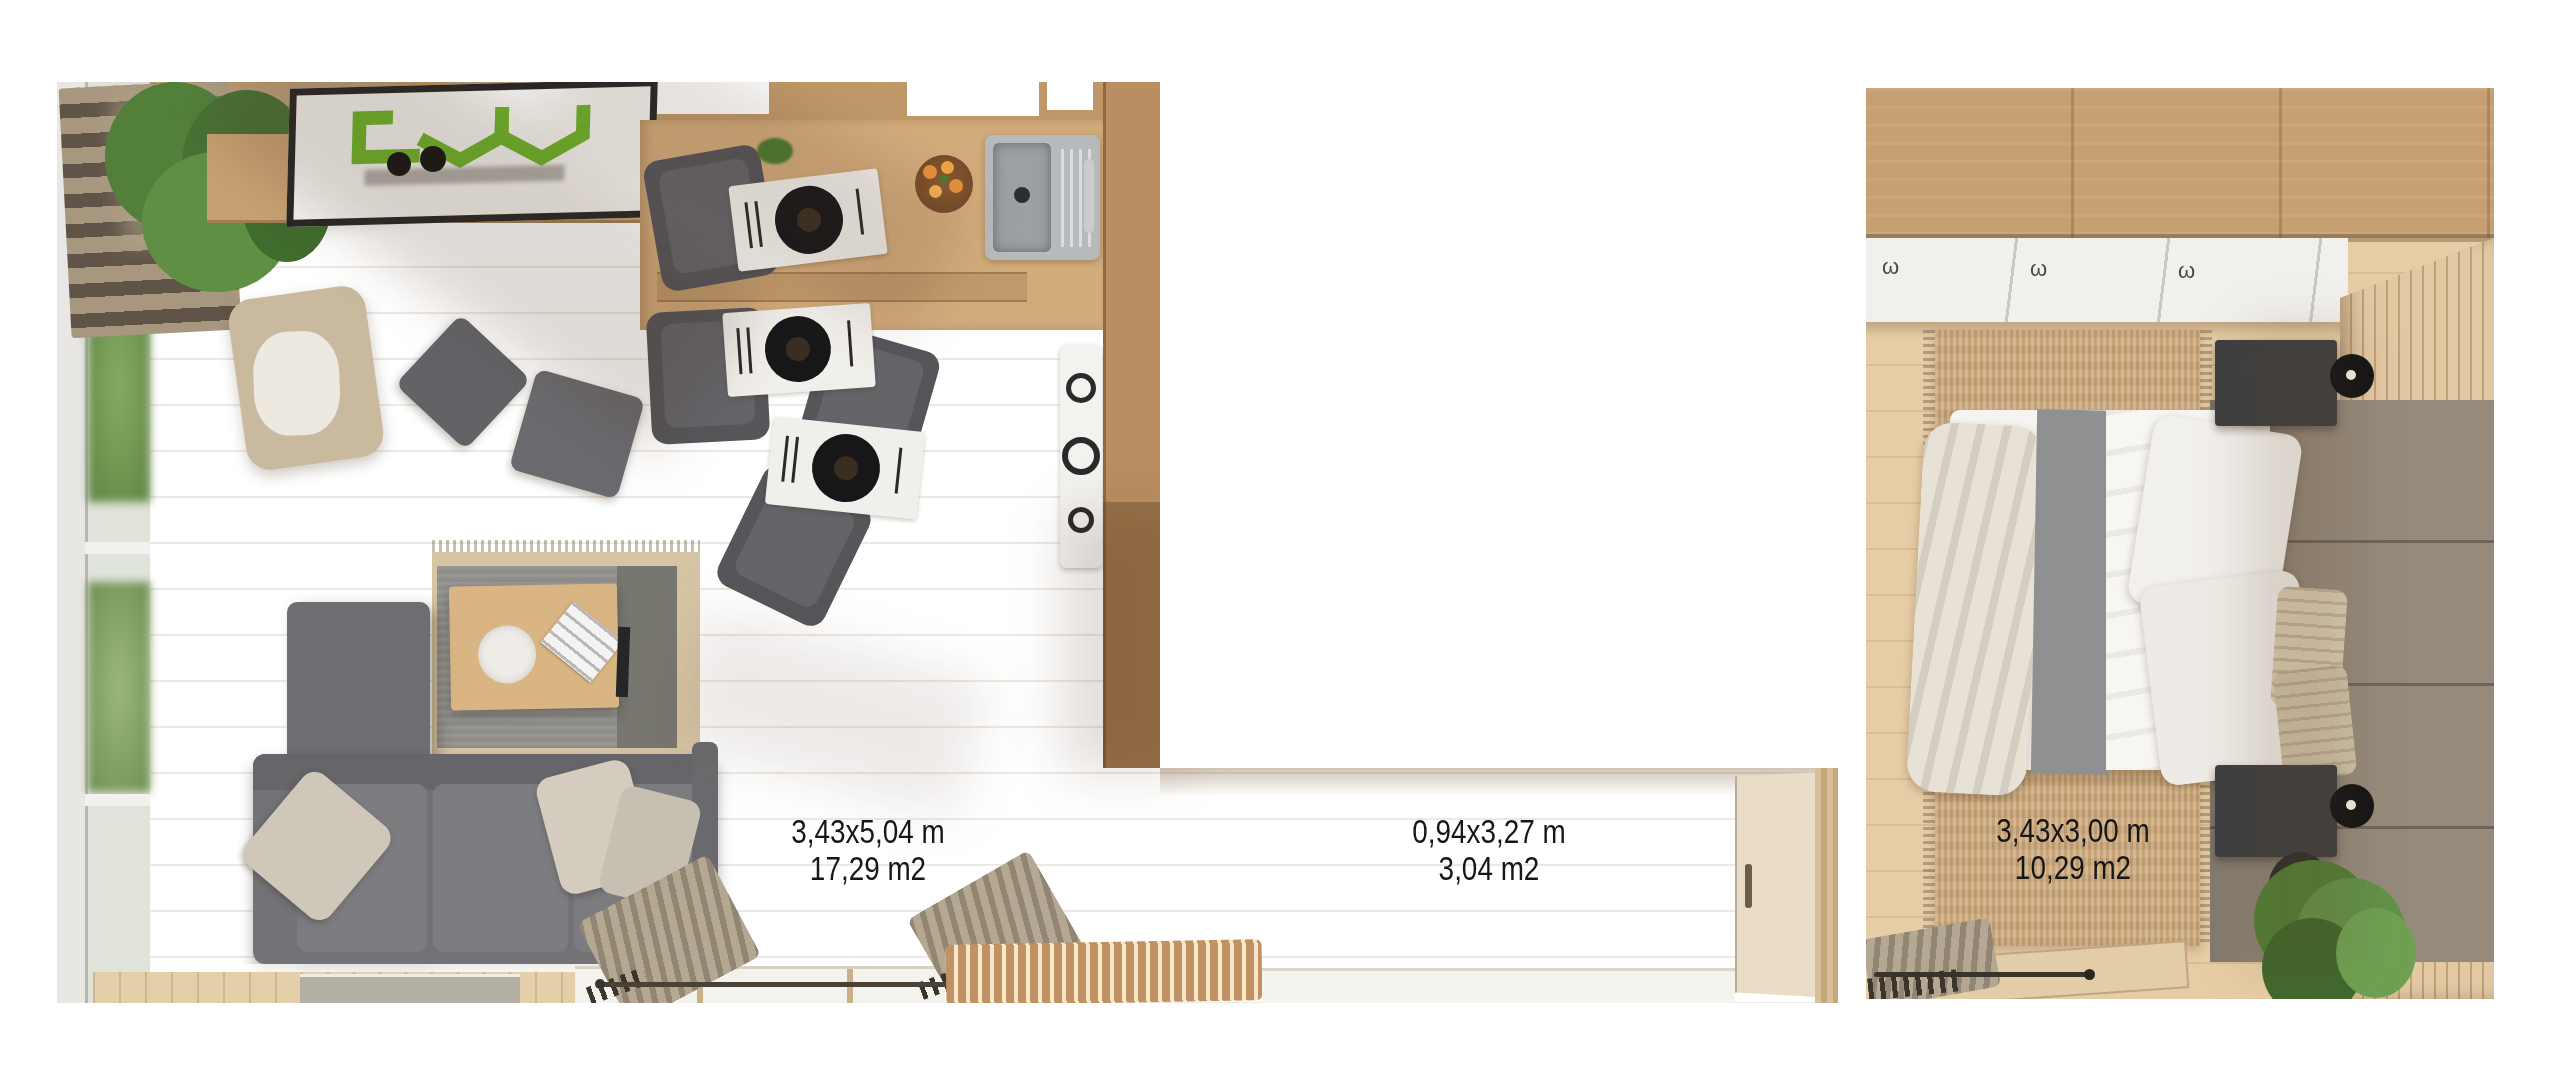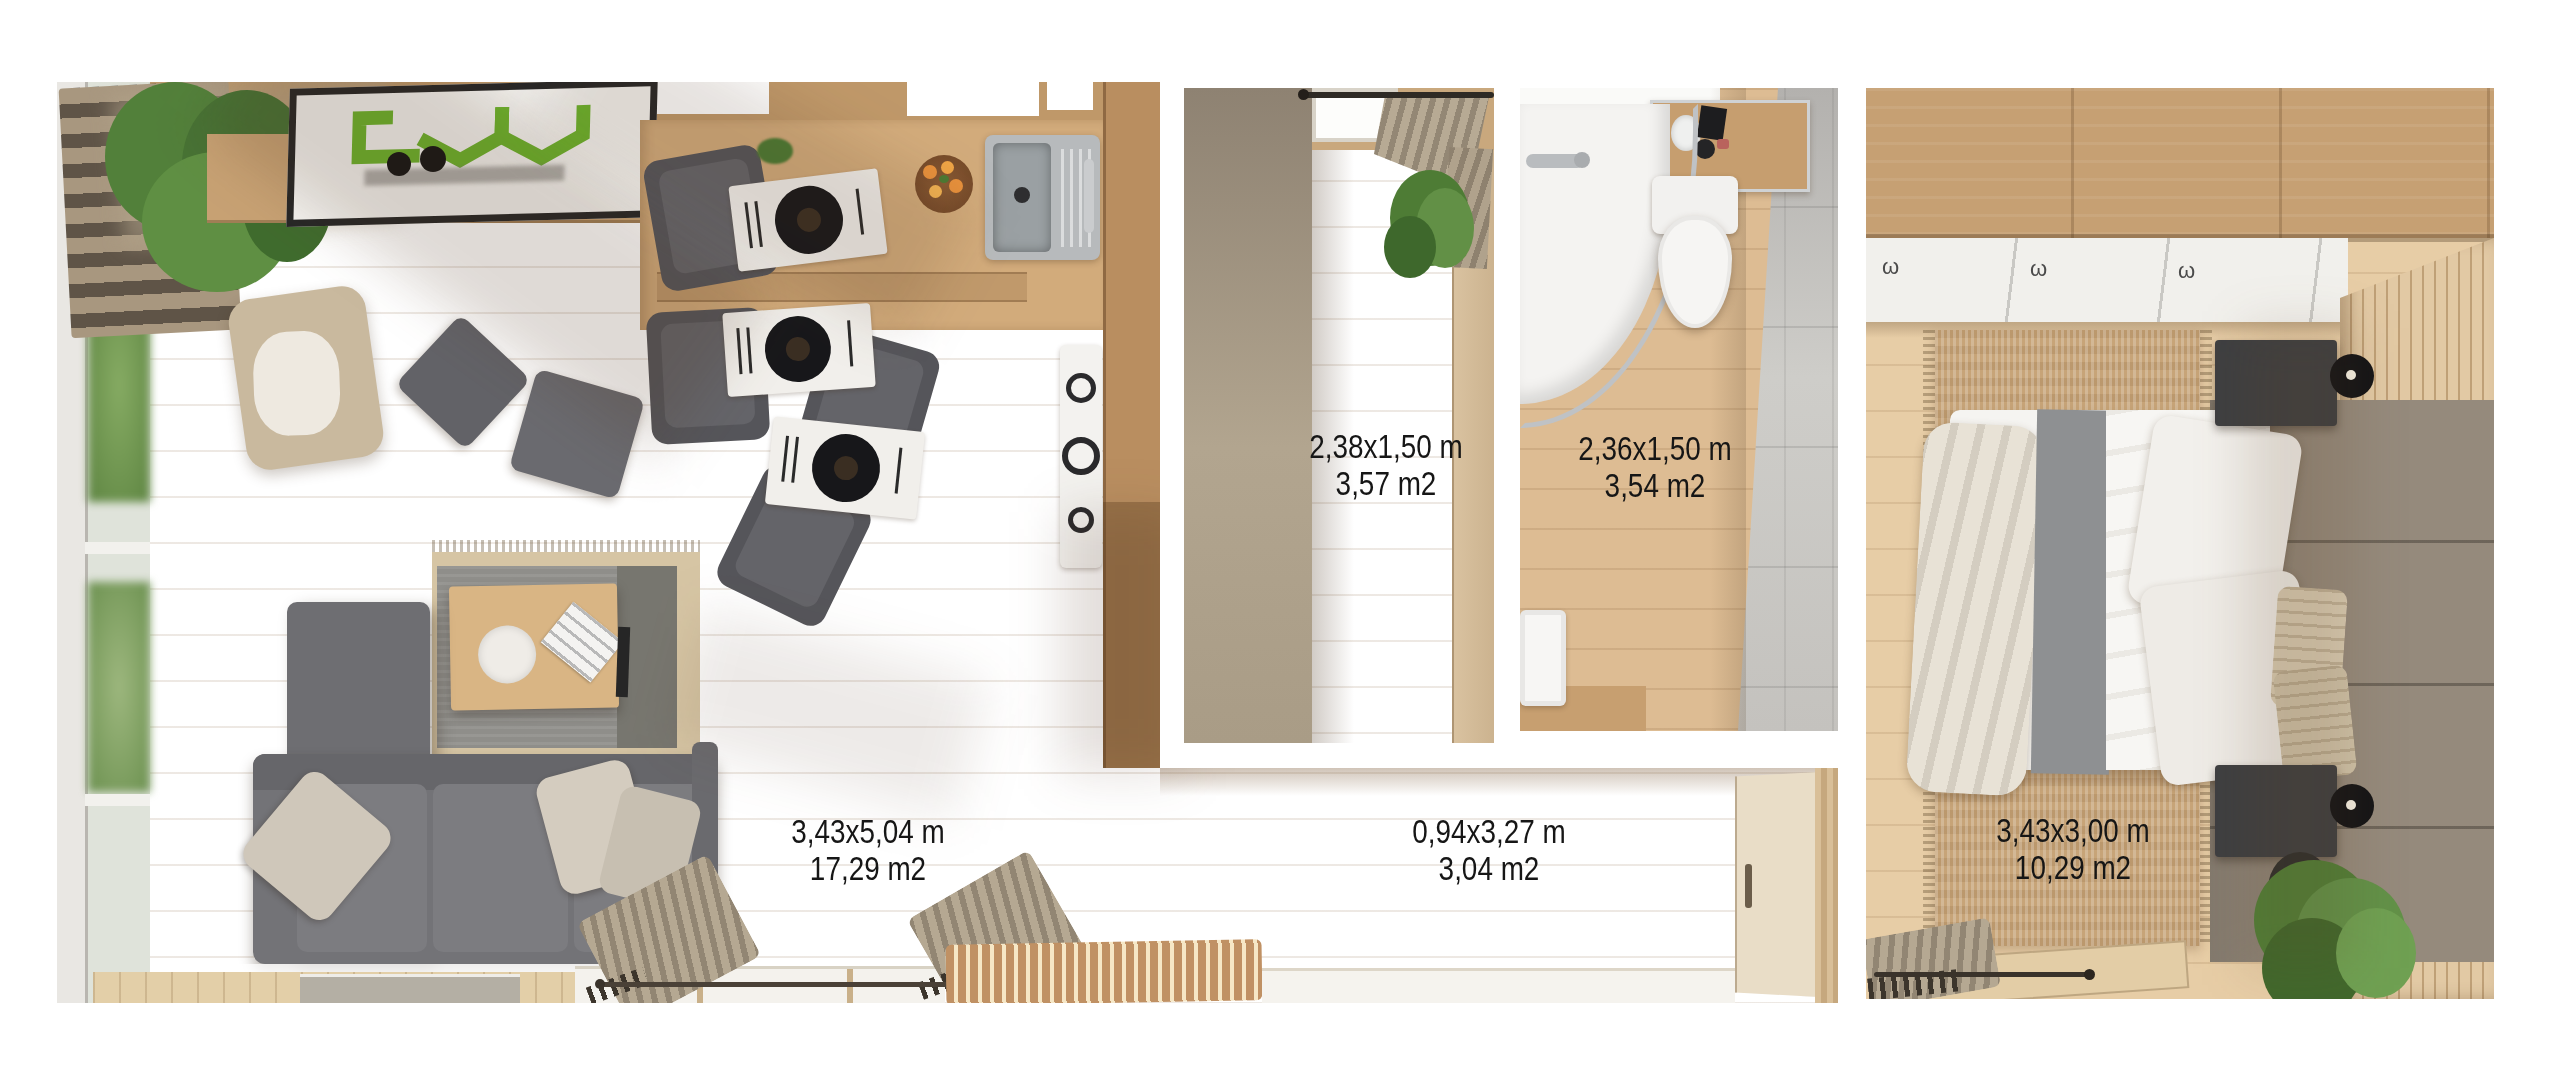--- a/index.html
+++ b/index.html
@@ -191,62 +191,21 @@
     <div class="lbl" style="left:811px;top:768px;">
       <div>3,43x5,04 m</div>
       <div>17,29 m2</div>
     </div>
     <div class="lbl" style="left:1432px;top:768px;">
       <div>0,94x3,27 m</div>
       <div>3,04 m2</div>
     </div>
   </div>
 
-  <div class="panel floor planks" style="left:1184px;top:88px;width:310px;height:655px;">
-    <div class="f" style="left:0;top:0;width:128px;height:655px;background:linear-gradient(180deg,#8e8272,#b2a58f 55%,#a99c86);"></div>
-    <div class="f" style="left:128px;top:0;width:42px;height:655px;background:linear-gradient(90deg, rgba(90,70,50,.28), transparent);"></div>
-    <div class="f" style="left:268px;top:0;width:42px;height:655px;background:linear-gradient(90deg,#d9c2a0,#cbb28e);border-left:2px solid rgba(120,95,65,.35);"></div>
-    <div class="f" style="left:128px;top:0;width:182px;height:62px;background:#c9a87d;"></div>
-    <div class="f" style="left:128px;top:0;width:86px;height:54px;background:#fdfdfb;border:4px solid #d8d3c8;box-sizing:border-box;"></div>
-    <div class="f pleat" style="left:190px;top:4px;width:116px;height:100px;background-color:#b7aa94;clip-path:polygon(10% 0,100% 0,82% 100%,0 62%);"></div>
-    <div class="f pleat" style="left:262px;top:60px;width:44px;height:120px;background-color:#b0a28c;transform:rotate(3deg);"></div>
-    <div class="f" style="left:120px;top:4px;width:190px;height:6px;background:#2e2a24;border-radius:3px;"></div>
-    <div class="f" style="left:114px;top:1px;width:11px;height:11px;border-radius:50%;background:#241f1a;"></div>
-    <div class="f" style="left:206px;top:82px;width:80px;height:96px;border-radius:50%;background:#4e7c35;"></div>
-    <div class="f" style="left:232px;top:100px;width:58px;height:80px;border-radius:50%;background:#629046;"></div>
-    <div class="f" style="left:200px;top:128px;width:52px;height:62px;border-radius:50%;background:#3e682c;"></div>
-    <div class="lbl" style="left:202px;top:377px;">
-      <div>2,38x1,50 m</div>
-      <div>3,57 m2</div>
-    </div>
-  </div>
-
-  <div class="panel" style="left:1520px;top:88px;width:318px;height:643px;background:#ddbc93;background-image:repeating-linear-gradient(180deg, rgba(120,80,40,.15) 0 2px, transparent 2px 40px);">
-    <div class="f" style="left:0;top:0;width:200px;height:16px;background:#fafaf8;"></div>
-    <div class="f tile" style="left:218px;top:0;width:100px;height:643px;clip-path:polygon(40% 0,100% 0,100% 100%,0 100%);"></div>
-    <div class="f" style="left:190px;top:0;width:36px;height:643px;background:linear-gradient(90deg, transparent, rgba(100,80,55,.22));"></div>
-    <div class="f" style="left:130px;top:12px;width:160px;height:92px;background:#c69e6f;border:3px solid #cfd2d4;box-sizing:border-box;box-shadow:0 3px 6px rgba(70,50,30,.3);">
-      <div class="f" style="left:18px;top:12px;width:30px;height:36px;border-radius:50%;background:#eff0ef;box-shadow:inset 0 0 6px rgba(0,0,0,.2);"></div>
-      <div class="f" style="left:46px;top:4px;width:26px;height:32px;background:#1d1d1f;transform:rotate(8deg);"></div>
-      <div class="f" style="left:42px;top:36px;width:20px;height:20px;border-radius:50%;background:#242426;"></div>
-      <div class="f" style="left:64px;top:36px;width:12px;height:10px;border-radius:3px;background:#b9635d;"></div>
-    </div>
-    <div class="f" style="left:0;top:16px;width:150px;height:300px;background:#f4f3f1;border-bottom-right-radius:150px 220px;box-shadow:inset -8px -8px 16px rgba(0,0,0,.12);"></div>
-    <div class="f" style="left:0;top:16px;width:178px;height:324px;border:5px solid #bfc2c5;border-top-color:transparent;border-left-color:transparent;border-bottom-right-radius:180px 300px;box-sizing:border-box;"></div>
-    <div class="f" style="left:6px;top:66px;width:58px;height:14px;background:#b9bcbf;border-radius:7px;"></div>
-    <div class="f" style="left:54px;top:64px;width:16px;height:16px;border-radius:50%;background:#a9acaf;"></div>
-    <div class="f" style="left:132px;top:88px;width:86px;height:58px;background:#f2f1ef;border-radius:8px;box-shadow:0 2px 5px rgba(70,50,30,.35);"></div>
-    <div class="f" style="left:138px;top:128px;width:74px;height:112px;background:#f6f5f3;border-radius:46% 46% 50% 50% / 38% 38% 62% 62%;box-shadow:0 4px 8px rgba(70,50,30,.35), inset 0 0 0 4px rgba(0,0,0,.05);"></div>
-    <div class="f" style="left:0;top:598px;width:126px;height:45px;background:#c79f70;"></div>
-    <div class="f" style="left:0;top:522px;width:46px;height:96px;background:#f7f6f4;border-radius:6px;box-shadow:inset 0 0 0 5px rgba(0,0,0,.06), 0 2px 5px rgba(70,50,30,.3);"></div>
-    <div class="lbl" style="left:135px;top:379px;">
-      <div>2,36x1,50 m</div>
-      <div>3,54 m2</div>
-    </div>
-  </div>
+
 
   <div class="panel" style="left:1866px;top:88px;width:628px;height:911px;background:#e7cda6;background-image:repeating-linear-gradient(180deg, rgba(120,80,40,.13) 0 2px, transparent 2px 46px);">
     <div class="f" style="left:0;top:0;width:628px;height:150px;background:#c6a073;background-image:repeating-linear-gradient(90deg, transparent 0 205px, rgba(90,60,30,.25) 205px 208px), repeating-linear-gradient(180deg, rgba(255,255,255,.07) 0 3px, transparent 3px 18px);"></div>
     <div class="f" style="left:0;top:146px;width:628px;height:8px;background:rgba(60,40,20,.3);"></div>
     <div class="f" style="left:0;top:150px;width:482px;height:84px;background:#f1f0ec;background-image:repeating-linear-gradient(97deg, transparent 0 148px, #c9c8c4 148px 151px);">
       <span class="f" style="left:16px;top:16px;font-size:22px;color:#4a4a4a;">ω</span>
       <span class="f" style="left:164px;top:18px;font-size:22px;color:#4a4a4a;">ω</span>
       <span class="f" style="left:312px;top:20px;font-size:22px;color:#4a4a4a;">ω</span>
     </div>
     <div class="f" style="left:0;top:234px;width:482px;height:16px;background:linear-gradient(180deg, rgba(90,65,40,.28), transparent);"></div>

